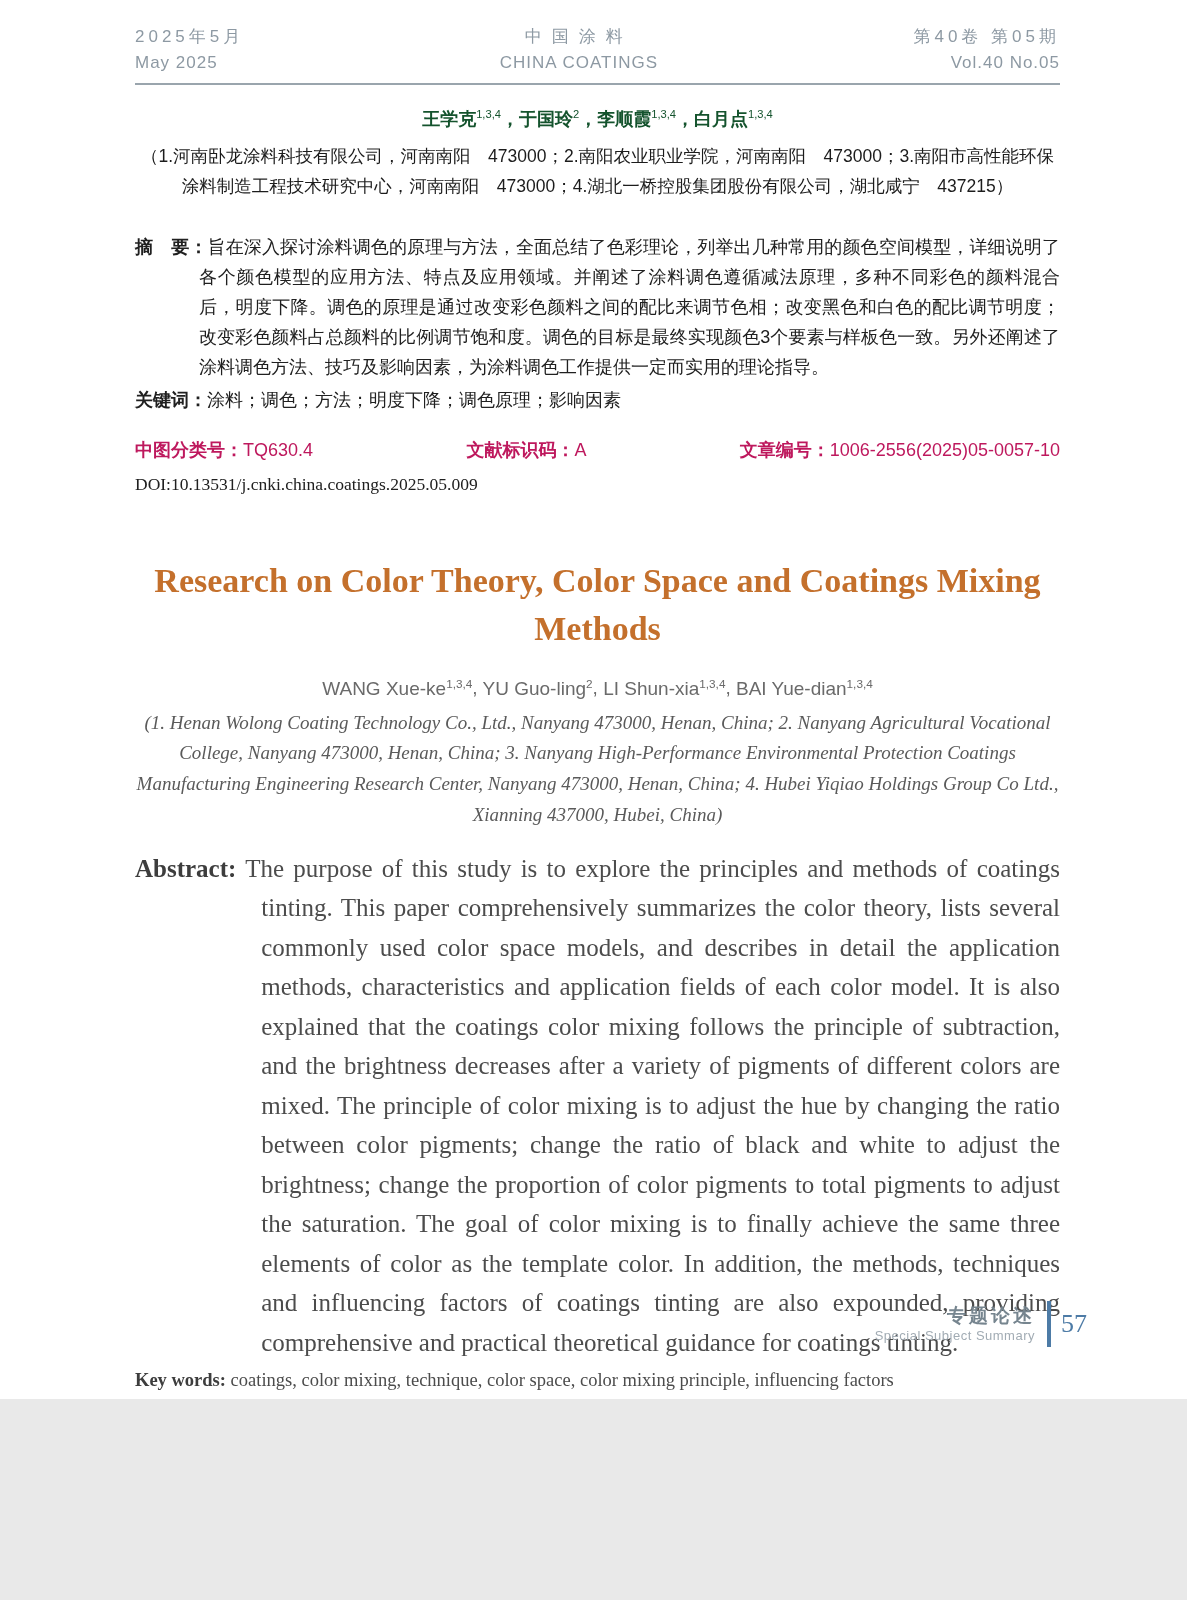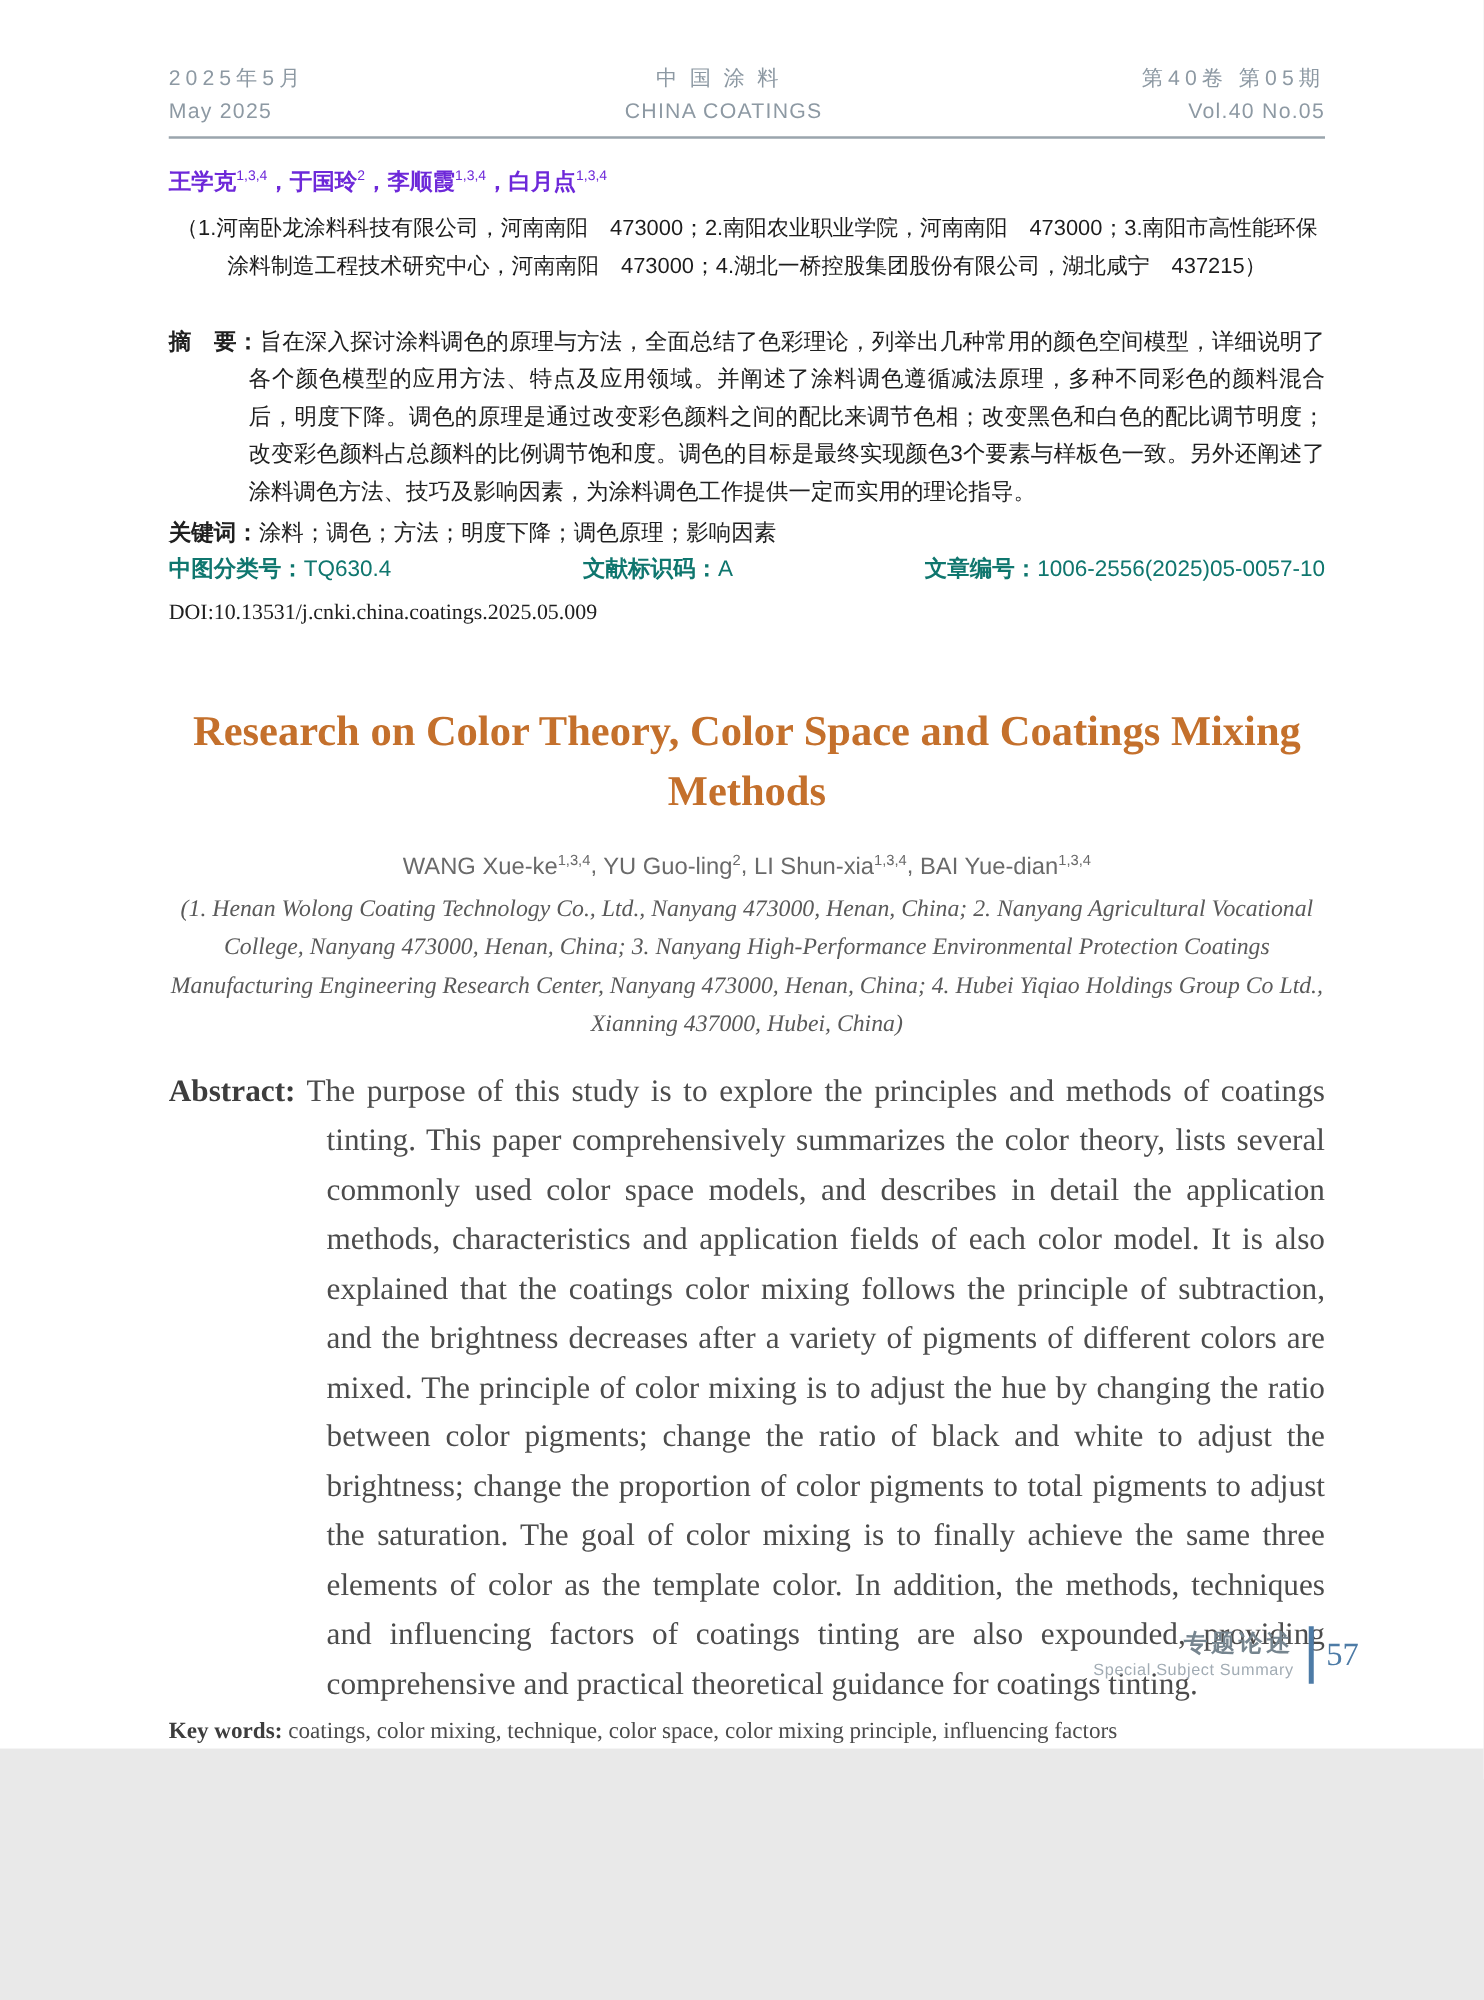--- a/index.html
+++ b/index.html
@@ -2,21 +2,21 @@
 <html><head>
 <meta charset="utf-8">
 <style>
   html,body{margin:0;padding:0;background:#e9e9e9;}
   .page{
     position:relative;
     width:1187px;height:1399px;
     margin:0 auto;
     background:#ffffff;
     box-sizing:border-box;
-    padding:50px 127px 0 135px;
+    padding:24px 127px 0 135px;
     overflow:hidden;
     font-family:"Liberation Sans", sans-serif;
     color:#222;
   }
   
   .jheader{display:flex;justify-content:space-between;align-items:flex-start;color:#8d99a3;font-size:17px;line-height:1.55;}
   .jheader .c{text-align:center;}
   .jheader .r{text-align:right;}
   .jheader .cn{letter-spacing:4px;}
   .jheader .c .cn{letter-spacing:10px;}
@@ -26,38 +26,38 @@
   
   .title-cn{
     margin-top:208px;
     text-align:center;
     color:#d0762e;
     font-size:47px;
     font-weight:900;
     letter-spacing:3px;
     font-family:"Liberation Sans", sans-serif;
   }
-  .authors-cn{margin-top:22px;text-align:left;font-size:18px;font-weight:700;color:#6d28d9;}
+  .authors-cn{margin-top:22px;text-align:center;font-size:18px;font-weight:700;color:#14532d;}
   .authors-cn sup, .authors-en sup{font-size:62%;vertical-align:super;font-weight:400;}
   .affil-cn{
     margin-top:10px;text-align:center;font-size:17.5px;line-height:1.75;color:#1c1c1c;
   }
 
   
   .abstract-cn{
     margin-top:30px;
     font-size:18px;line-height:1.67;color:#202020;
     text-align:justify;
     padding-left:3.55em;text-indent:-3.55em;
   }
   .abstract-cn .lbl{font-weight:700;}
   .kw-cn{margin-top:6px;font-size:18px;color:#202020;}
   .kw-cn .lbl{font-weight:700;}
 
-  .meta-row{margin-top:5px;display:flex;justify-content:space-between;font-size:18px;color:#0f766e;}
+  .meta-row{margin-top:26px;display:flex;justify-content:space-between;font-size:18px;color:#be185d;}
   .meta-row .lbl{font-weight:700;}
   .doi-line{margin-top:12px;font-size:17.5px;color:#202020;font-family:"Liberation Serif", serif;}
 
   
   .title-en{
     margin-top:62px;
     text-align:center;
     color:#c4702c;
     font-family:"Liberation Serif", serif;
     font-weight:700;

